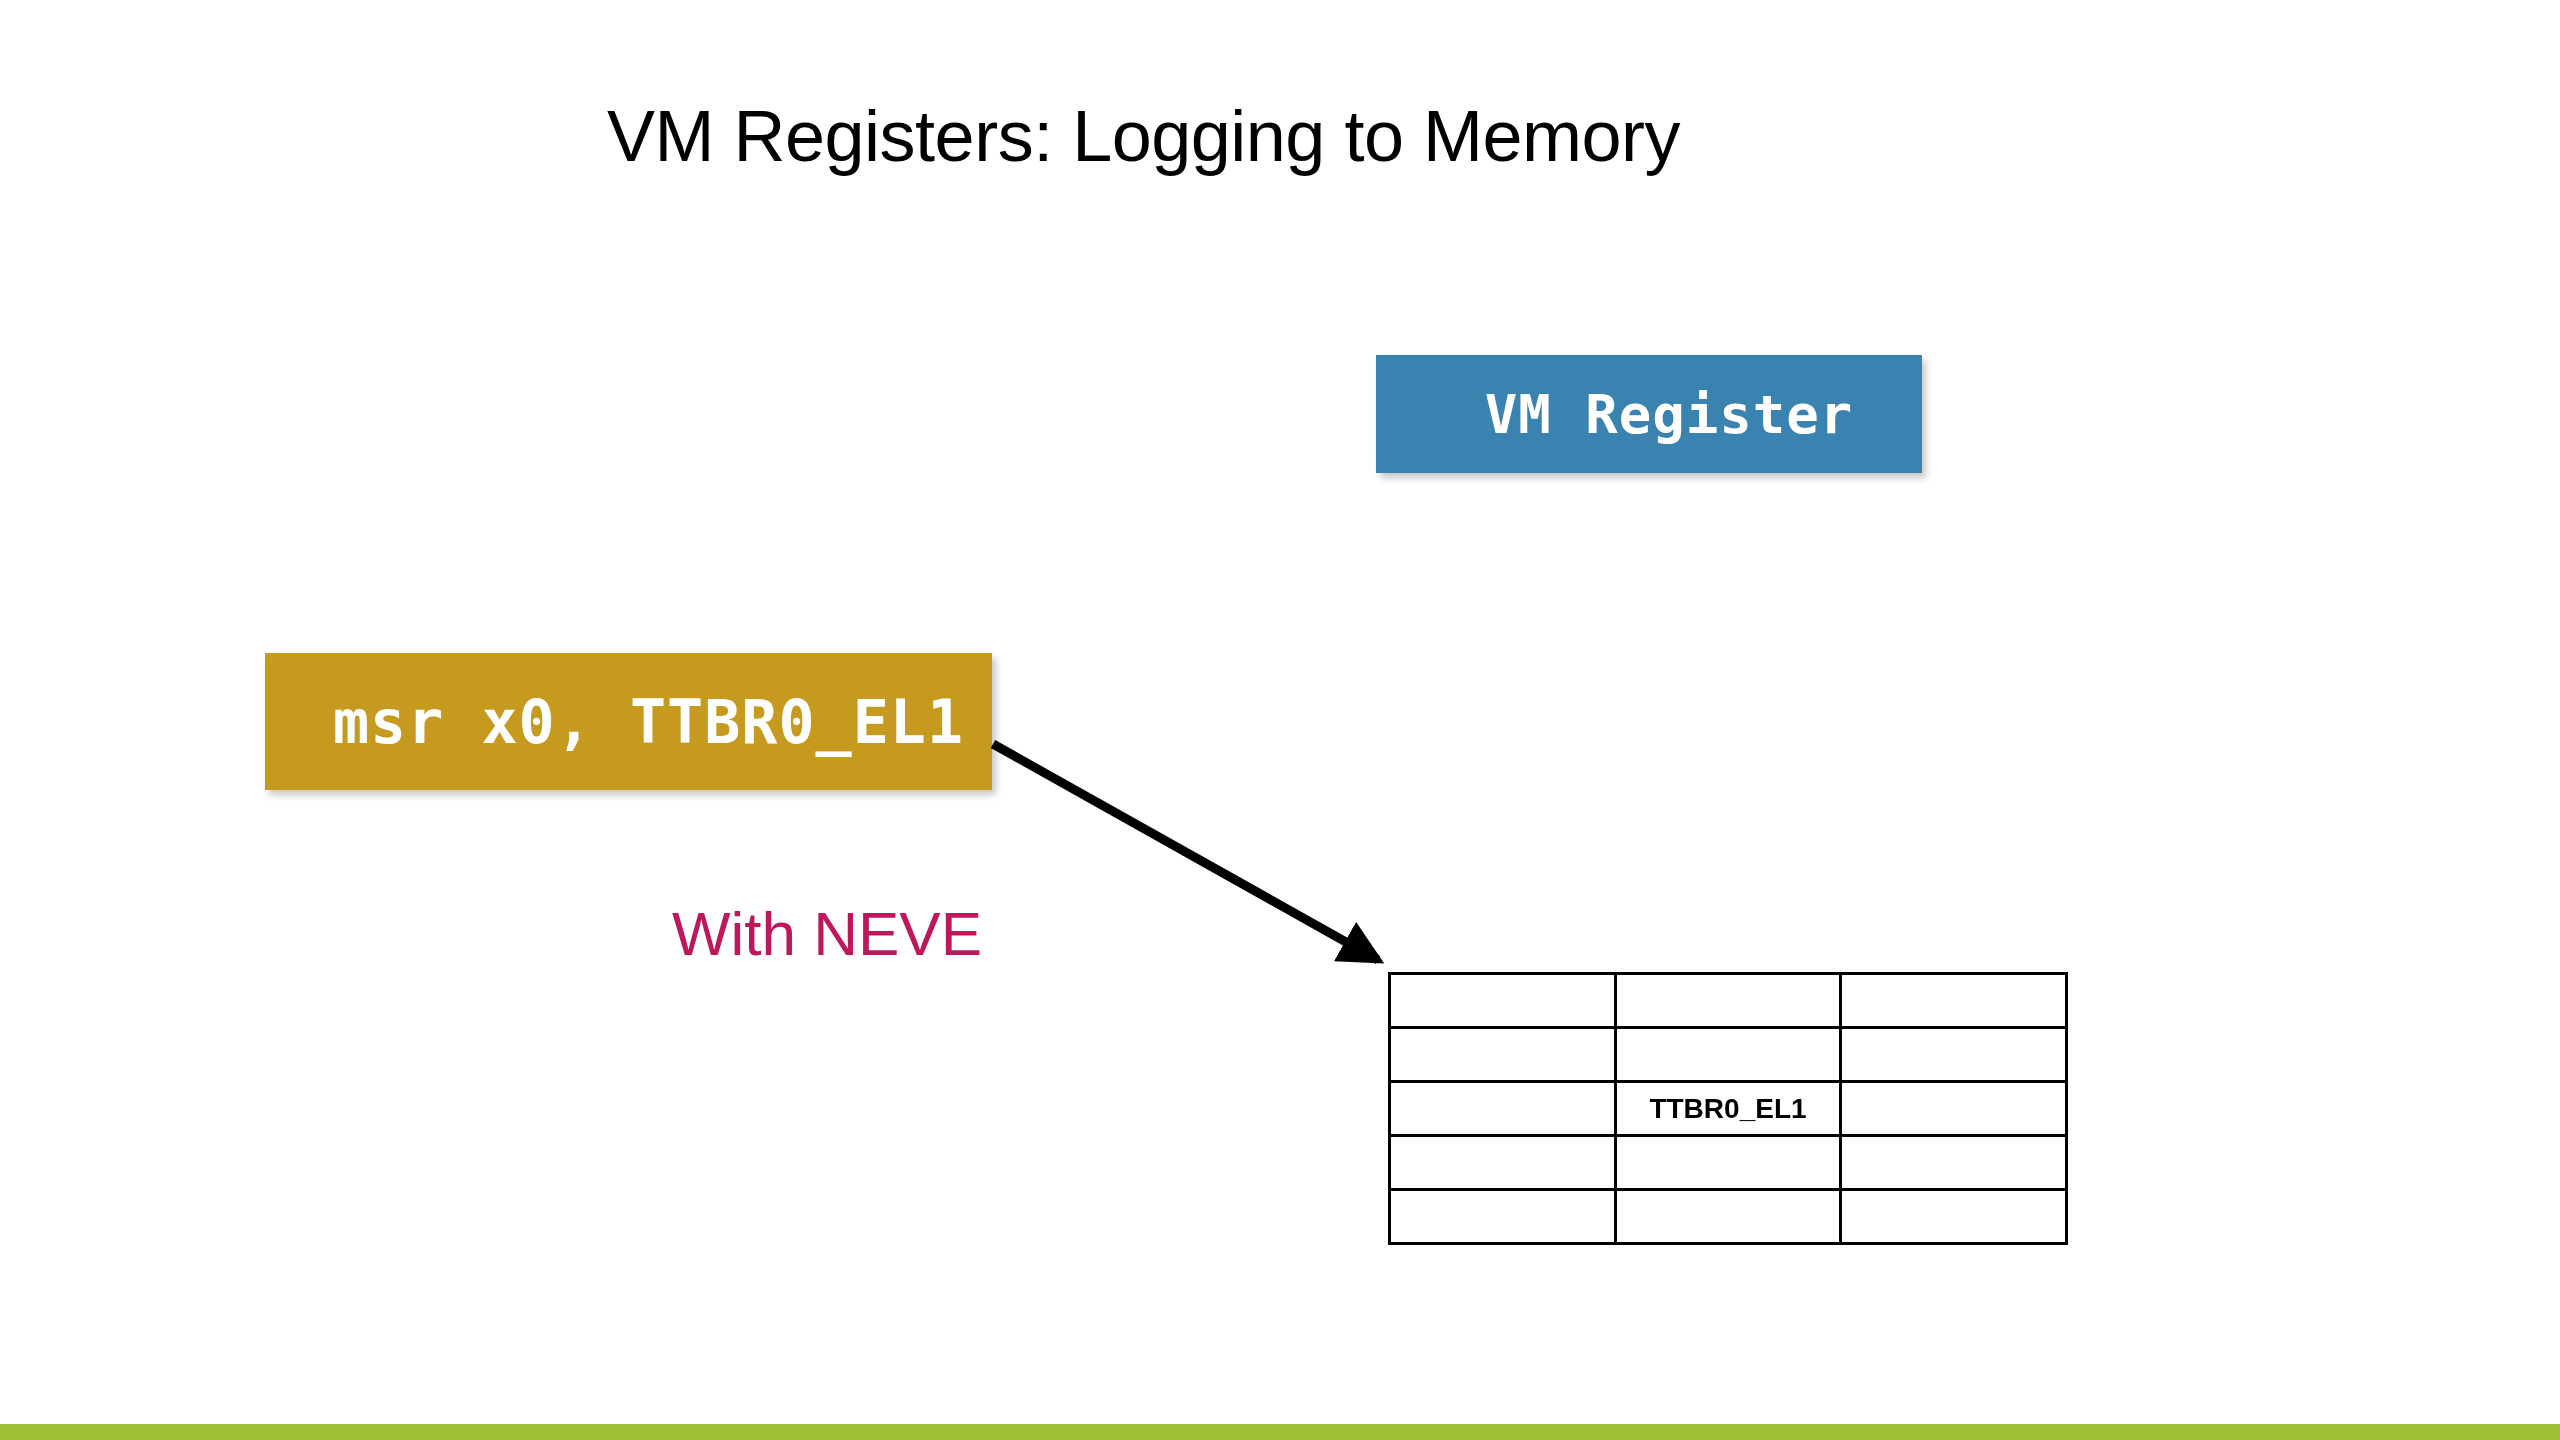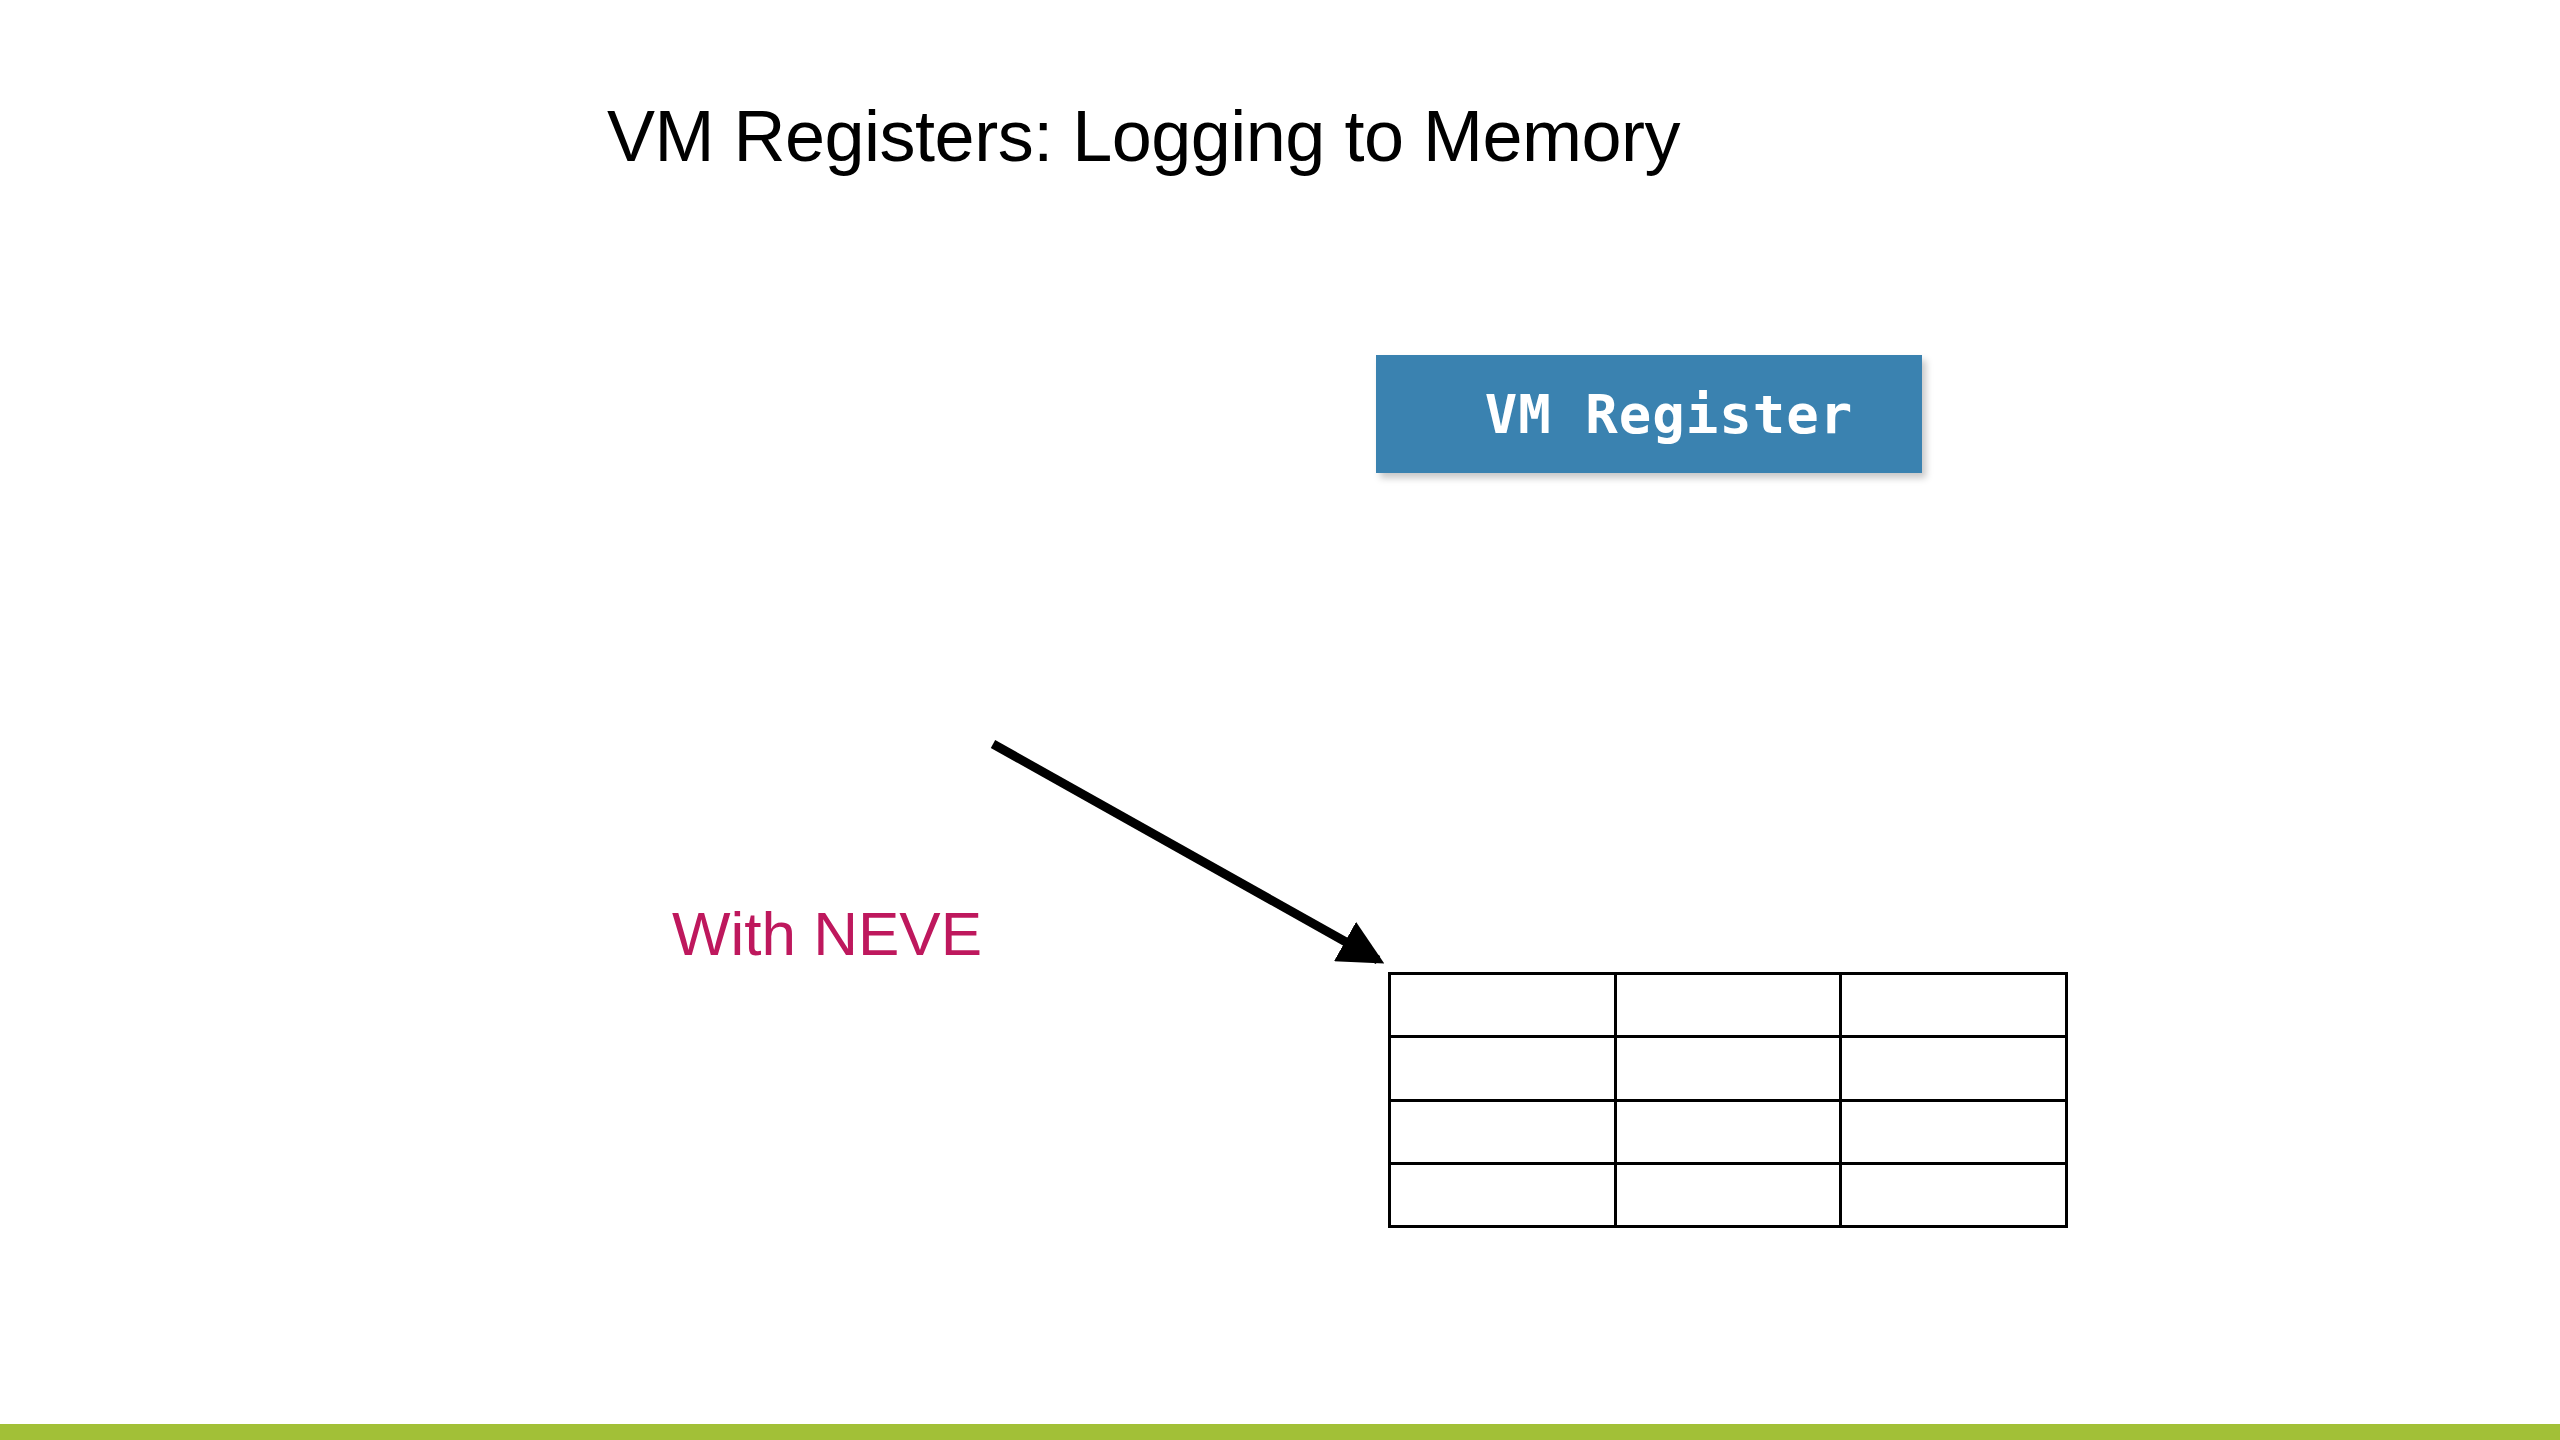--- a/index.html
+++ b/index.html
@@ -151,20 +151,23 @@
 <body>
 
 <div id="slide">
 
   <div id="slide-title">VM Registers: Logging to Memory</div>
 
   <div id="vm-register-chip" class="code-chip" style="background: rgb(58, 130, 176); color: rgb(255, 255, 255);">
     <span>VM Register</span>
   </div>
 
+  <div id="msr-instruction-chip" class="code-chip" style="background: rgb(197, 154, 31); color: rgb(255, 255, 255);">
+    <span>msr x0, TTBR0_EL1</span>
+  </div>
 
   <svg id="arrow-svg" viewBox="0 0 480 300" xmlns="http://www.w3.org/2000/svg">
     <defs>
       <marker id="arrowhead" markerWidth="5" markerHeight="5" refX="4.2" refY="2.5" orient="auto" markerUnits="strokeWidth">
         <path d="M0,0 L5,2.5 L0,5 z" fill="#000000"></path>
       </marker>
     </defs>
     <line x1="33" y1="34" x2="418" y2="250" stroke="#000000" stroke-width="9" marker-end="url(#arrowhead)"></line>
   </svg>
 
@@ -178,20 +181,25 @@
         <td></td>
         <td></td>
       </tr>
       <tr>
         <td></td>
         <td></td>
         <td></td>
       </tr>
       <tr>
         <td></td>
+        <td>TTBR0_EL1</td>
+        <td></td>
+      </tr>
+      <tr>
+        <td></td>
         <td></td>
         <td></td>
       </tr>
       <tr>
         <td></td>
         <td></td>
         <td></td>
       </tr>
     </tbody>
   </table>

